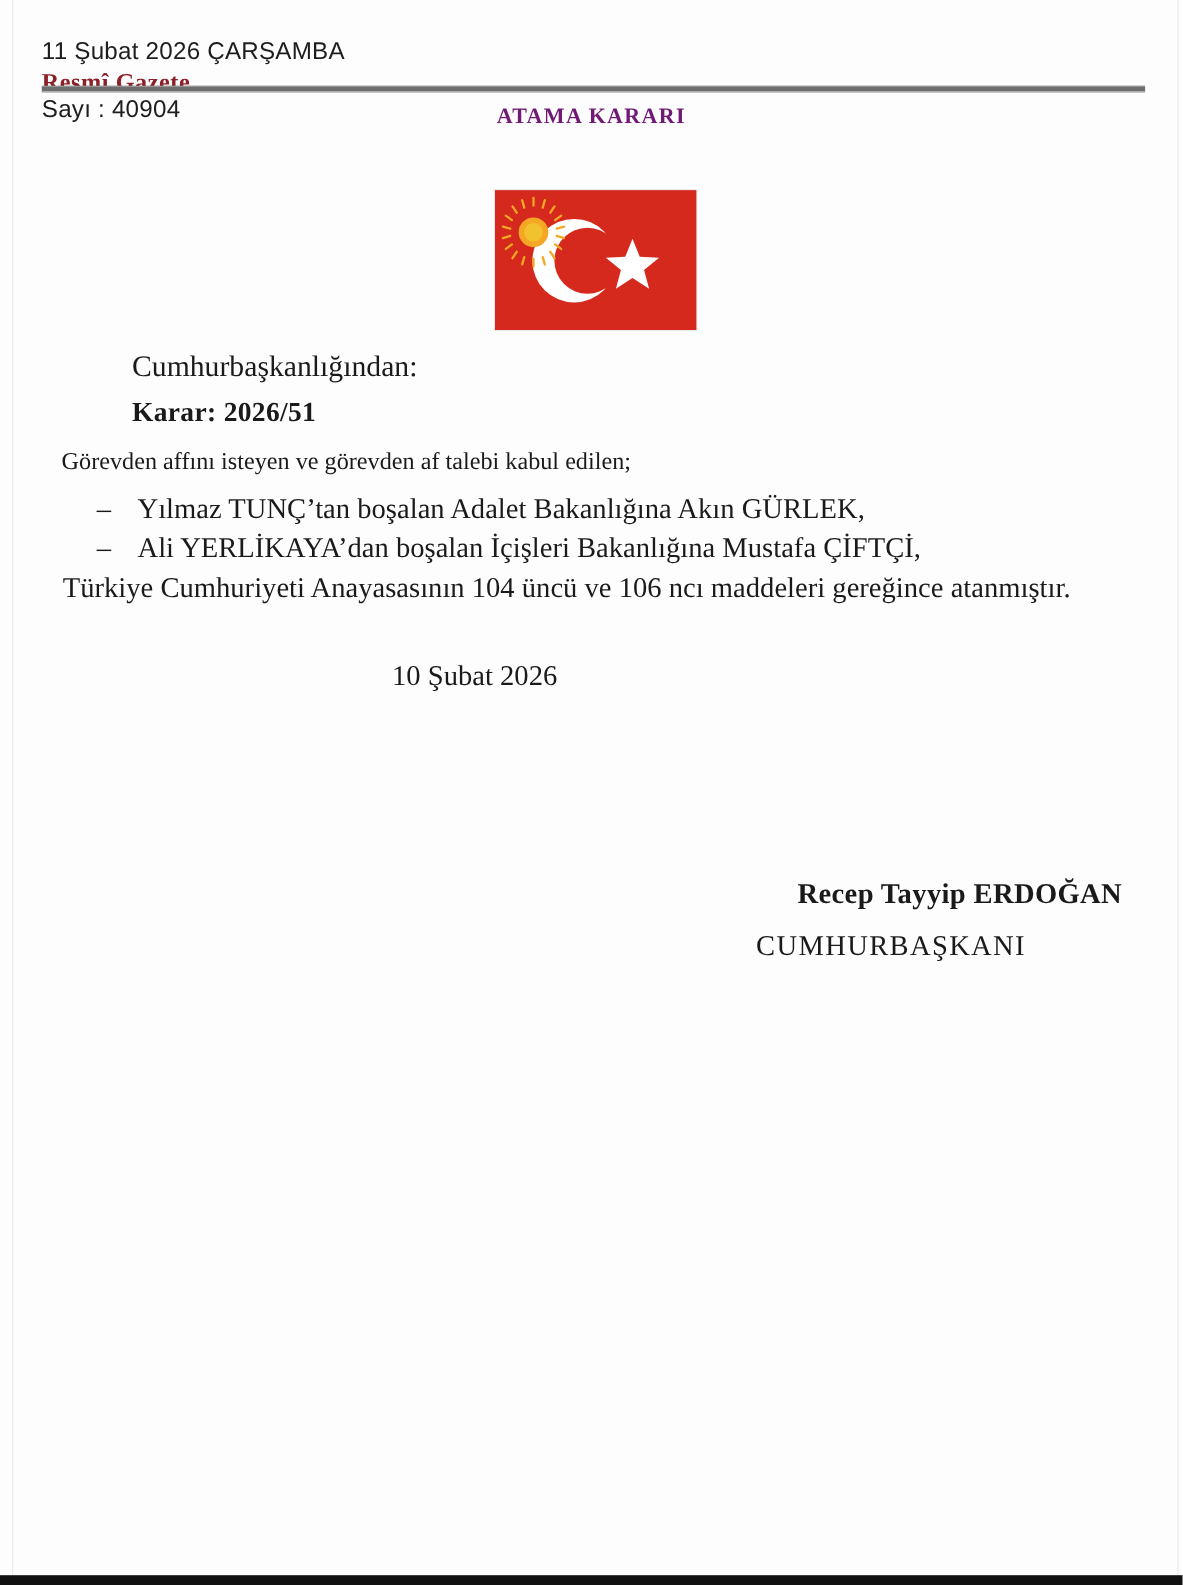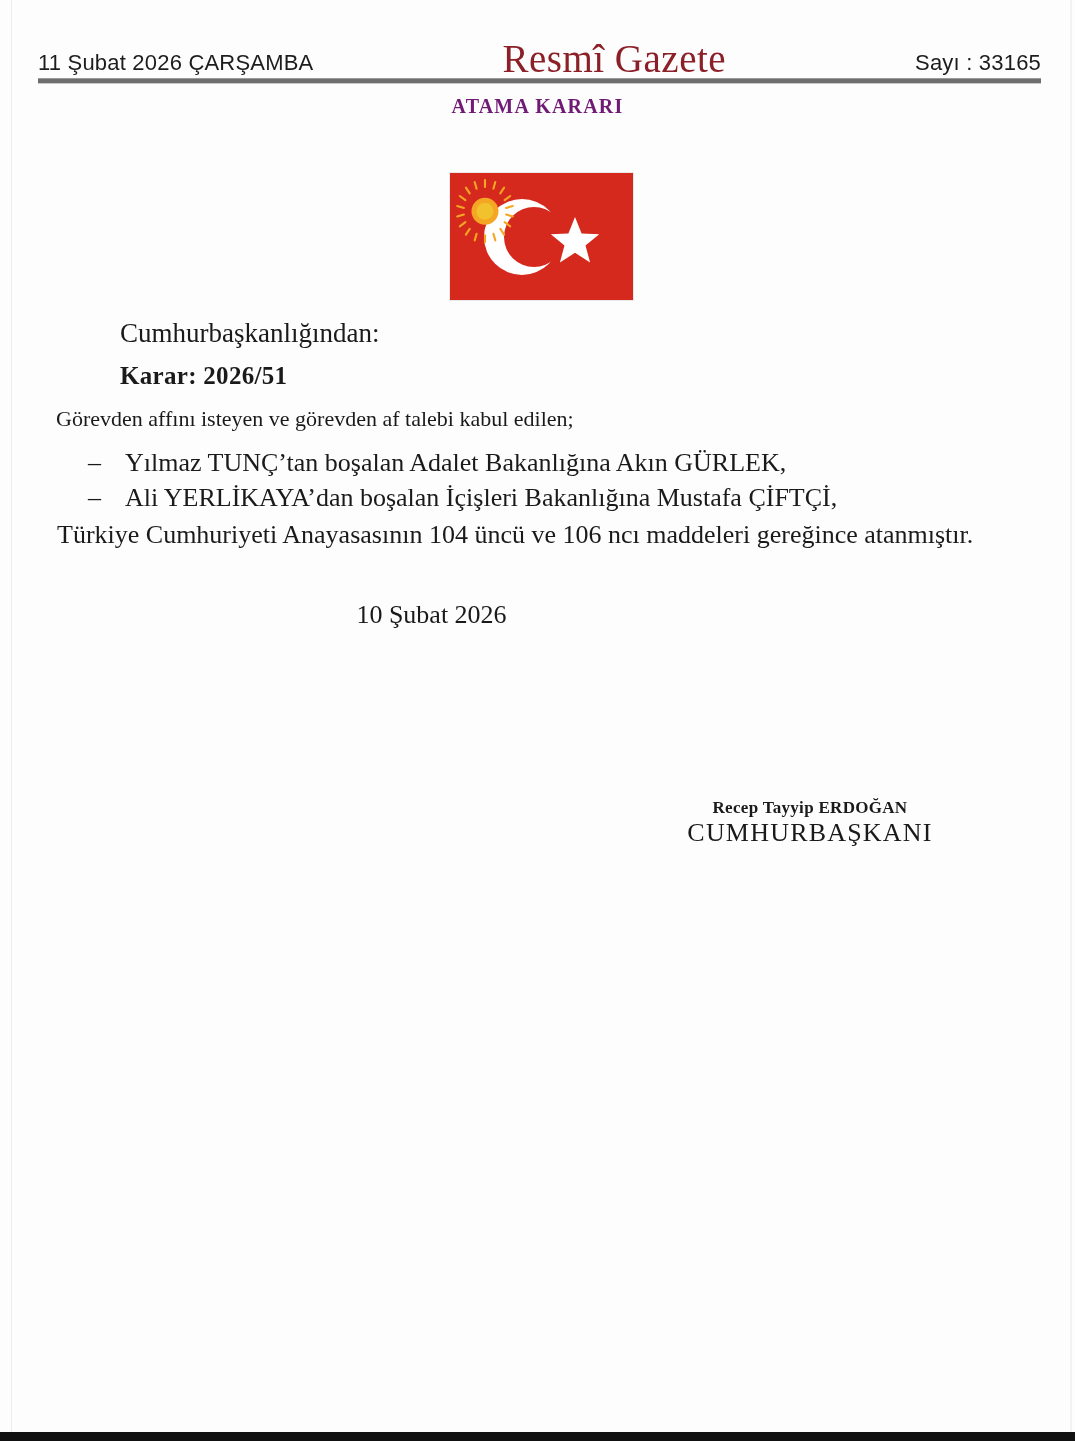--- a/index.html
+++ b/index.html
@@ -50,33 +50,34 @@
   
   .masthead {
     position: absolute;
     left: 38px;
     top: 34px;
     width: 1003px;
     height: 40px;
     display: flex;
     align-items: baseline;
     justify-content: space-between;
+    flex-direction: column;
   }
   .masthead-date,
   .masthead-issue {
     font-family: "Liberation Sans", sans-serif;
     font-size: 22px;
     letter-spacing: 0.2px;
     color: #1d1d1d;
     white-space: nowrap;
   }
   .masthead-title {
     font-family: "Liberation Serif", serif;
-    font-weight: normal;
-    font-size: 39px;
+    font-weight: bold;
+    font-size: 22px;
     letter-spacing: 0.5px;
     color: #8b2028;
     white-space: nowrap;
     position: relative;
     top: 2px;
   }
   .header-rule {
     position: absolute;
     left: 38px;
     top: 78px;
@@ -175,43 +176,45 @@
 
   
   .signature {
     position: absolute;
     left: 600px;
     top: 798px;
     width: 420px;
     text-align: center;
   }
   .signature-name {
-    font-size: 17px;
+    font-size: 26px;
     font-weight: bold;
     letter-spacing: 0.3px;
     white-space: nowrap;
+    text-align: right;
   }
   .signature-title {
     font-size: 26px;
     letter-spacing: 1.2px;
+    margin-top: 17px;
     white-space: nowrap;
   }
 </style>
 </head>
 <body>
 
 <div class="page">
 
   <div class="scan-edge-left"></div>
   <div class="scan-edge-right"></div>
 
   <div class="masthead">
     <div class="masthead-date">11 Şubat 2026 ÇARŞAMBA</div>
     <div class="masthead-title">Resmî Gazete</div>
-    <div class="masthead-issue">Sayı : 33165</div>
+    <div class="masthead-issue">Sayı : 40904</div>
   </div>
   <div class="header-rule"></div>
 
   <div class="doc-title">ATAMA KARARI</div>
 
   <div class="flag">
     <svg width="183" height="127" viewBox="0 0 183 127" xmlns="http://www.w3.org/2000/svg">
       <rect x="0" y="0" width="183" height="127" fill="#d6291e"></rect>
 
       <g>

